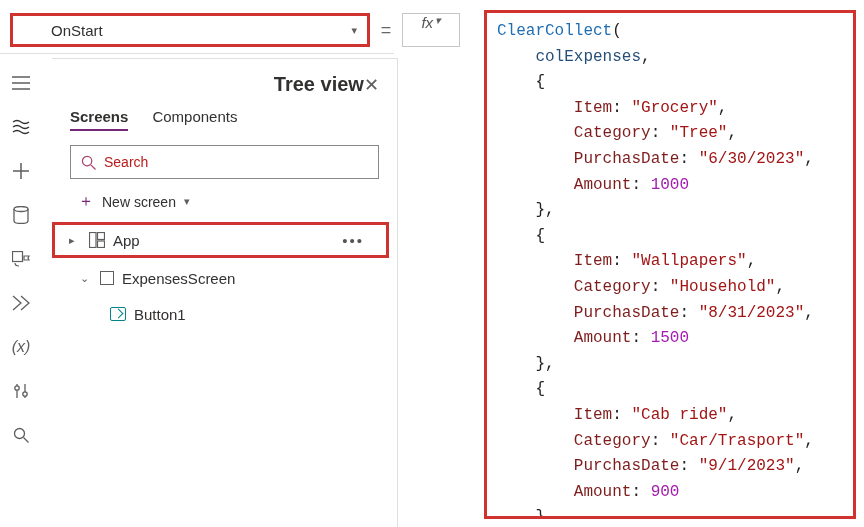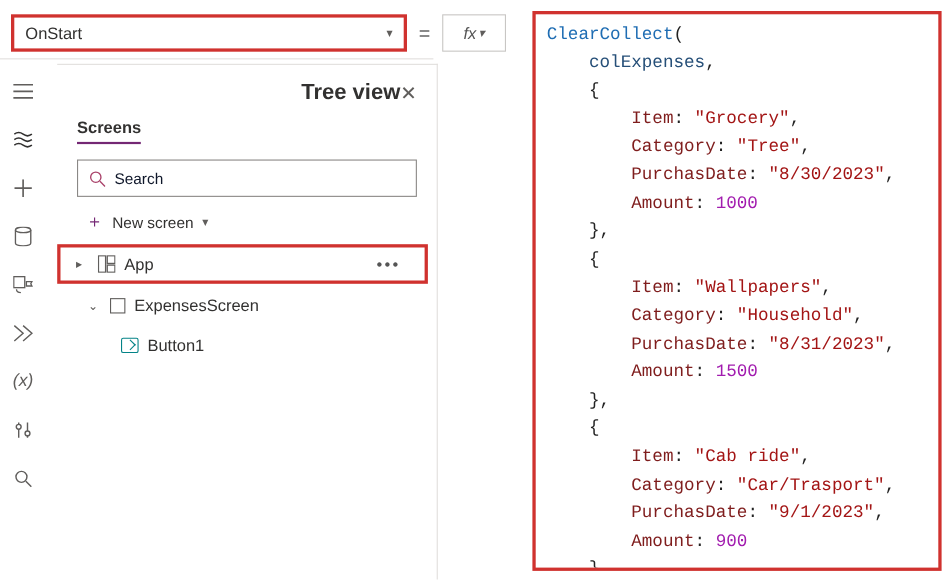--- a/index.html
+++ b/index.html
@@ -23,28 +23,28 @@
   .prop-dropdown {
     width: 360px;
     height: 34px;
     border: 3px solid #d0322f;
     background: #fff;
     display: flex;
     align-items: center;
     justify-content: space-between;
     padding: 0 10px;
   }
-  .prop-dropdown .label { font-size: 15px; }
+  .prop-dropdown .label { font-size: 15px; margin-left: 28px; }
   .eq {
     width: 32px; text-align: center; font-size: 18px; color: #666;
   }
   .fx-box {
     width: 58px; height: 34px;
     border: 1px solid #c8c6c4;
-    display: flex; align-items: center; justify-content: center;
+    display: flex; align-items: flex-start; justify-content: center;
     gap: 2px;
     font-style: italic;
     color: #555;
   }
   .fx-box .fx { font-style: italic; font-size: 15px; }
   .left-rail {
     position: absolute;
     top: 58px; left: 0; bottom: 0;
     width: 42px;
     display: flex; flex-direction: column; align-items: center;
@@ -215,28 +215,29 @@
   </div>
 </div>
 
 <div class="tree-panel">
   <div class="tree-header">
     <h1>Tree view</h1>
     <span class="close-x">✕</span>
   </div>
   <div class="tabs">
     <div class="tab active">Screens</div>
+    <div class="tab">Components</div>
   </div>
   <div class="search-wrap">
     <div class="search-box">
       <svg width="15" height="15" viewBox="0 0 16 16">
           <circle cx="6.5" cy="6.5" r="5" fill="none" stroke="#a94169" stroke-width="1.3"></circle>
           <path d="M10.5 10.5l5 5" stroke="#a94169" stroke-width="1.3"></path>
         </svg>
-      <span style="color:#0f172a">Search</span>
+      <span style="color:#b91c1c">Search</span>
     </div>
   </div>
   <div class="newscreen">
     <span class="plus">＋</span>
     <span>New screen</span>
     <span class="chev">▾</span>
   </div>
 
   <div class="tree-item app-row">
     <span class="caret">▸</span>
@@ -259,21 +260,21 @@
     <span class="btn-icon"></span>
     <span>Button1</span>
   </div>
 </div>
 
 <div class="formula-area"><span class="tok-fn">ClearCollect</span><span class="tok-punc">(</span>
     <span class="tok-id">colExpenses</span><span class="tok-punc">,</span>
     <span class="tok-punc">{</span>
         <span class="tok-key">Item</span><span class="tok-punc">: </span><span class="tok-str">"<span>Grocery</span>"</span><span class="tok-punc">,</span>
         <span class="tok-key">Category</span><span class="tok-punc">: </span><span class="tok-str">"<span>Tree</span>"</span><span class="tok-punc">,</span>
-        <span class="tok-key">PurchasDate</span><span class="tok-punc">: </span><span class="tok-str">"<span>8/30/2023</span>"</span><span class="tok-punc">,</span>
+        <span class="tok-key">PurchasDate</span><span class="tok-punc">: </span><span class="tok-str">"<span>6/30/2023</span>"</span><span class="tok-punc">,</span>
         <span class="tok-key">Amount</span><span class="tok-punc">: </span><span class="tok-num">1000</span>
     <span class="tok-punc">},</span>
     <span class="tok-punc">{</span>
         <span class="tok-key">Item</span><span class="tok-punc">: </span><span class="tok-str">"<span>Wallpapers</span>"</span><span class="tok-punc">,</span>
         <span class="tok-key">Category</span><span class="tok-punc">: </span><span class="tok-str">"<span>Household</span>"</span><span class="tok-punc">,</span>
         <span class="tok-key">PurchasDate</span><span class="tok-punc">: </span><span class="tok-str">"<span>8/31/2023</span>"</span><span class="tok-punc">,</span>
         <span class="tok-key">Amount</span><span class="tok-punc">: </span><span class="tok-num">1500</span>
     <span class="tok-punc">},</span>
     <span class="tok-punc">{</span>
         <span class="tok-key">Item</span><span class="tok-punc">: </span><span class="tok-str">"<span>Cab ride</span>"</span><span class="tok-punc">,</span>

